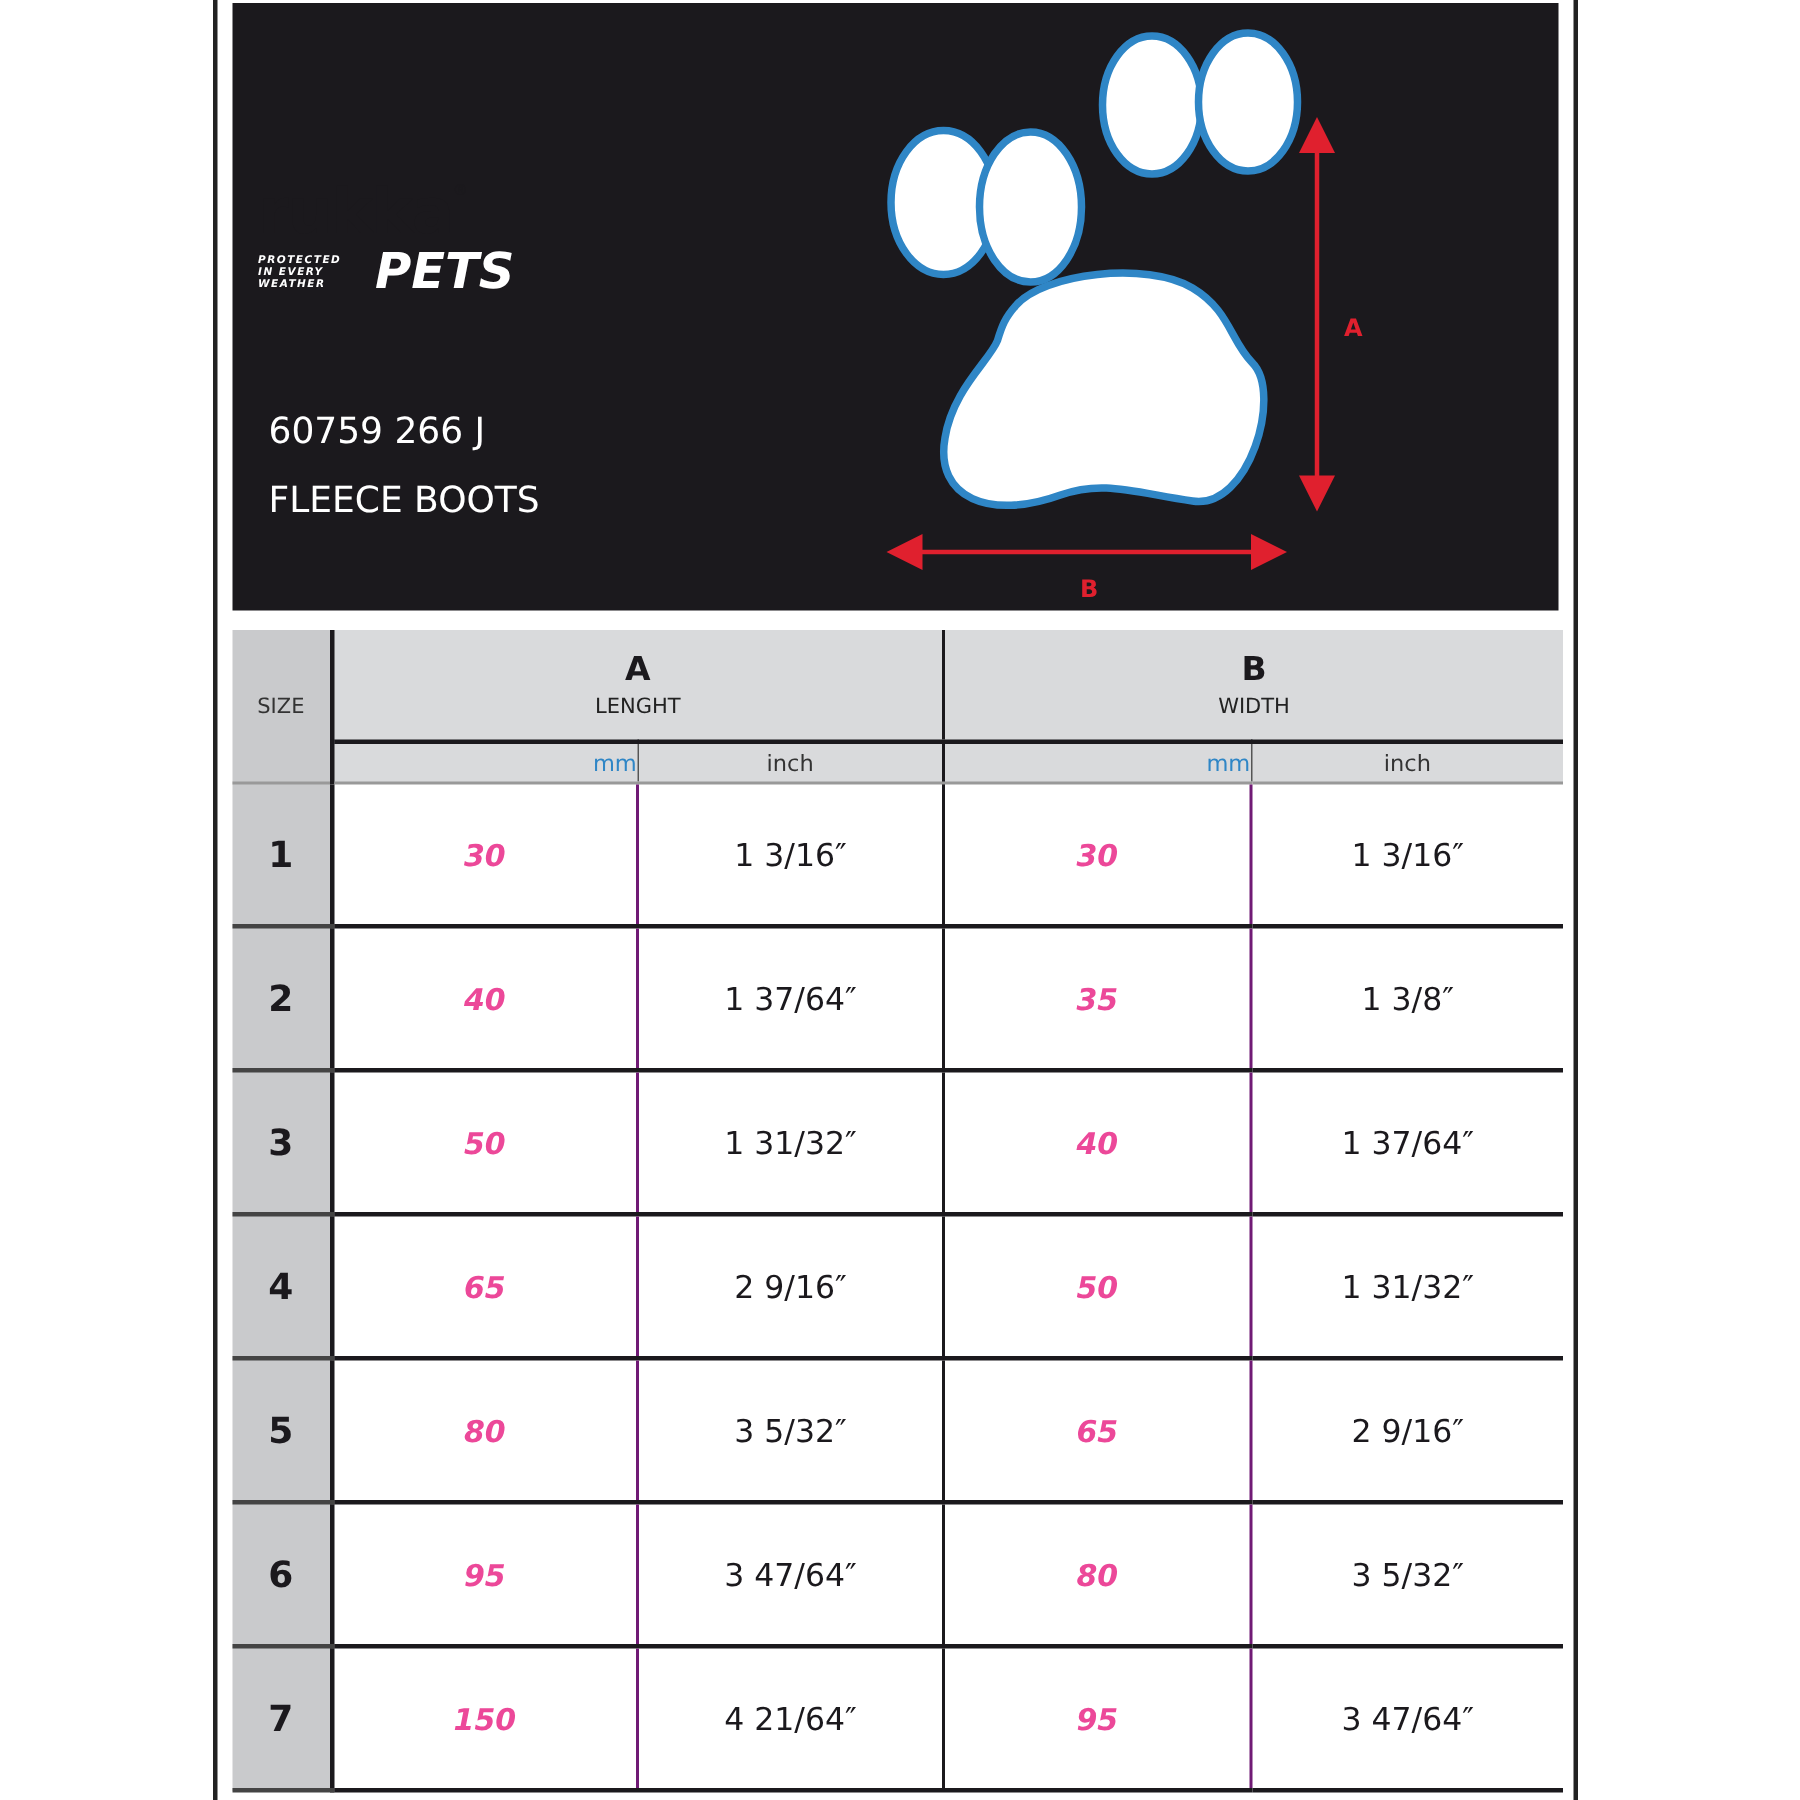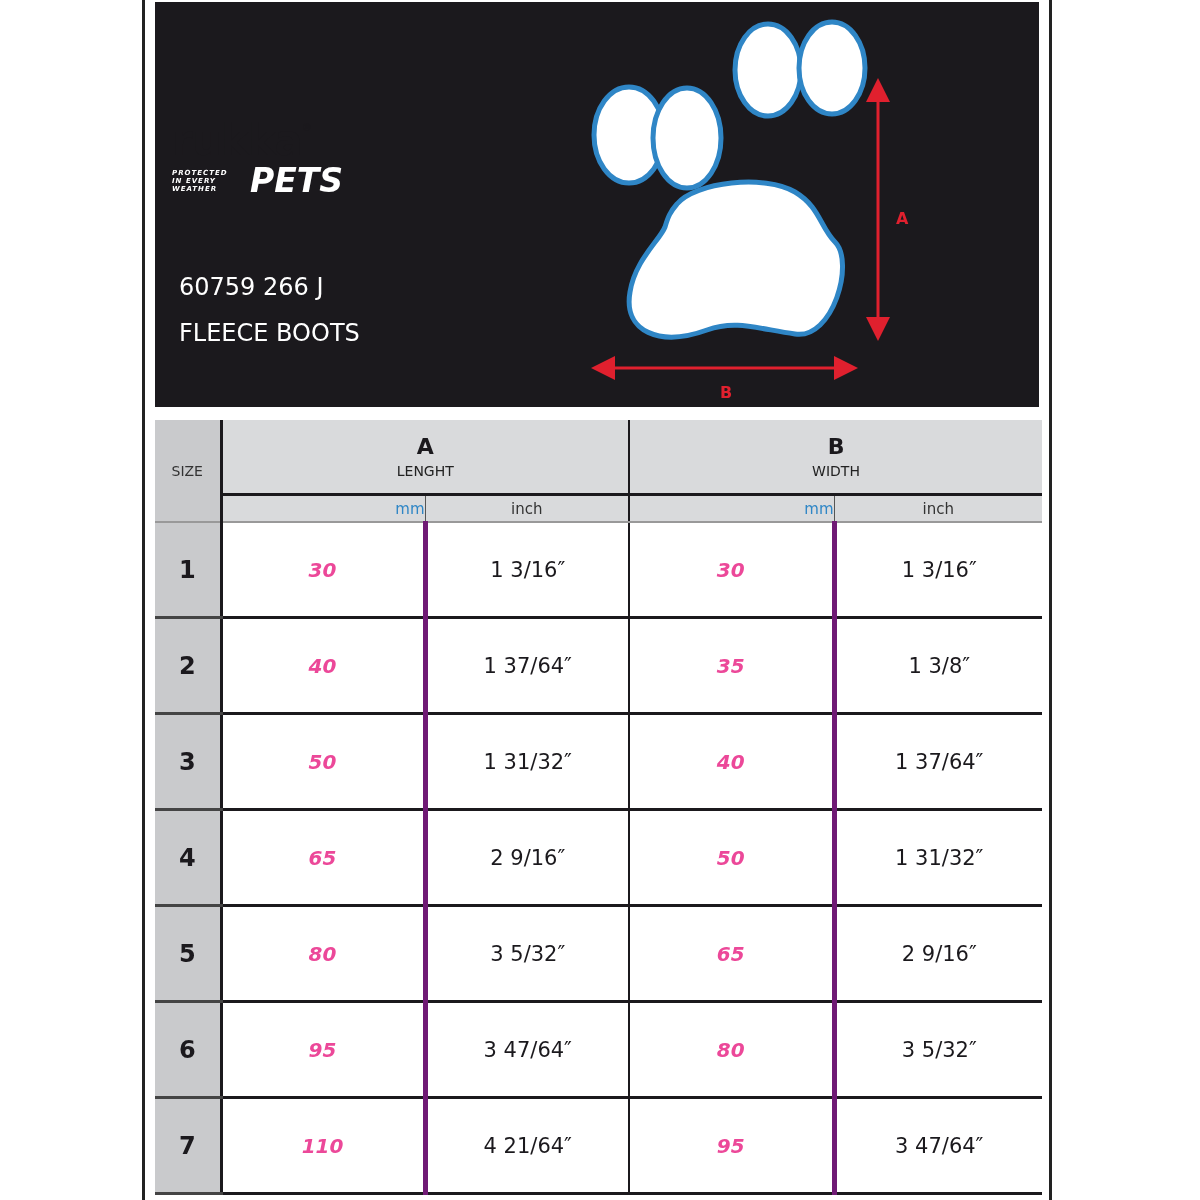--- a/index.html
+++ b/index.html
@@ -24,21 +24,21 @@
   .hdr-sub th { background:#d9dadc; height:25px; font-size:15px; font-weight:normal; color:#333; border-bottom:2px solid #999; }
   .hdr-sub th.mm { color:#2f86c6; font-weight:normal;text-align:right; }
   th.size-h { background:#c9cacc; font-size:14px; color:#333; font-weight:normal; vertical-align:bottom; padding-bottom:4px; border-right:3px solid #1b191d; border-bottom:2px solid #999;}
   .grp-a { border-right:2px solid #1b191d; border-bottom:3px solid #1b191d; }
   .grp-b { border-bottom:3px solid #1b191d; }
   .hdr-sub th.inA { border-left:1px solid #555; border-right:2px solid #1b191d; }
   .hdr-sub th.inB { border-left:1px solid #555; }
   tbody td { height:93px; border-bottom:3px solid #1b191d; font-size:21px; color:#1b191d; }
   tbody td.sz { background:#c9cacc; font-weight:bold; font-size:24px; border-right:3px solid #1b191d; border-bottom:3px solid #444; }
   tbody td.mm { color:#ec4899; font-weight:bold; font-size:20px;font-style:italic; }
-  tbody td.in { border-left:5px solid #701a75;border-radius:29px; }
+  tbody td.in { border-left:2px solid #701a75;border-radius:29px; }
   tbody td.inA { border-right:2px solid #1b191d; }
 </style>
 </head>
 <body>
 
 <div class="frame-l"></div>
 <div class="frame-r"></div>
 
 <div class="hero">
   <svg class="tri" width="884" height="405" style="position:absolute;left:0;top:0;">
@@ -152,19 +152,19 @@
     </tr>
     <tr>
       <td class="sz">6</td>
       <td class="mm">95</td>
       <td class="in inA">3 47/64″</td>
       <td class="mm">80</td>
       <td class="in">3 5/32″</td>
     </tr>
     <tr>
       <td class="sz">7</td>
-      <td class="mm">110</td>
+      <td class="mm">150</td>
       <td class="in inA">4 21/64″</td>
       <td class="mm">95</td>
       <td class="in">3 47/64″</td>
     </tr>
   </tbody>
 </table>
 
 </body></html>

